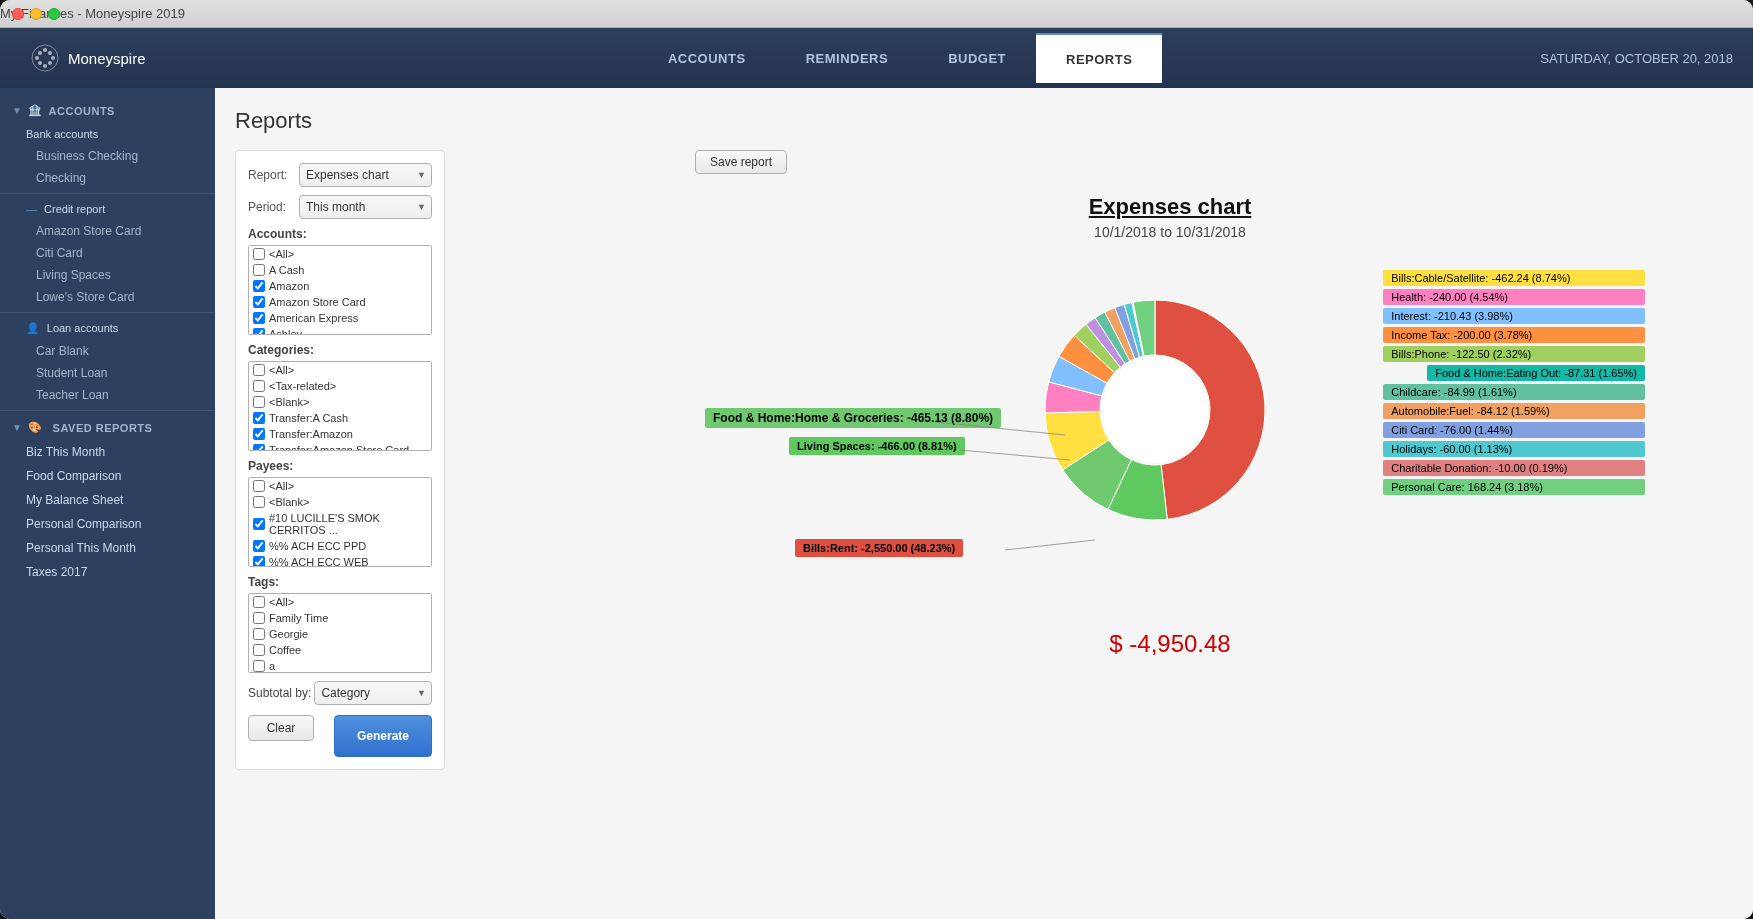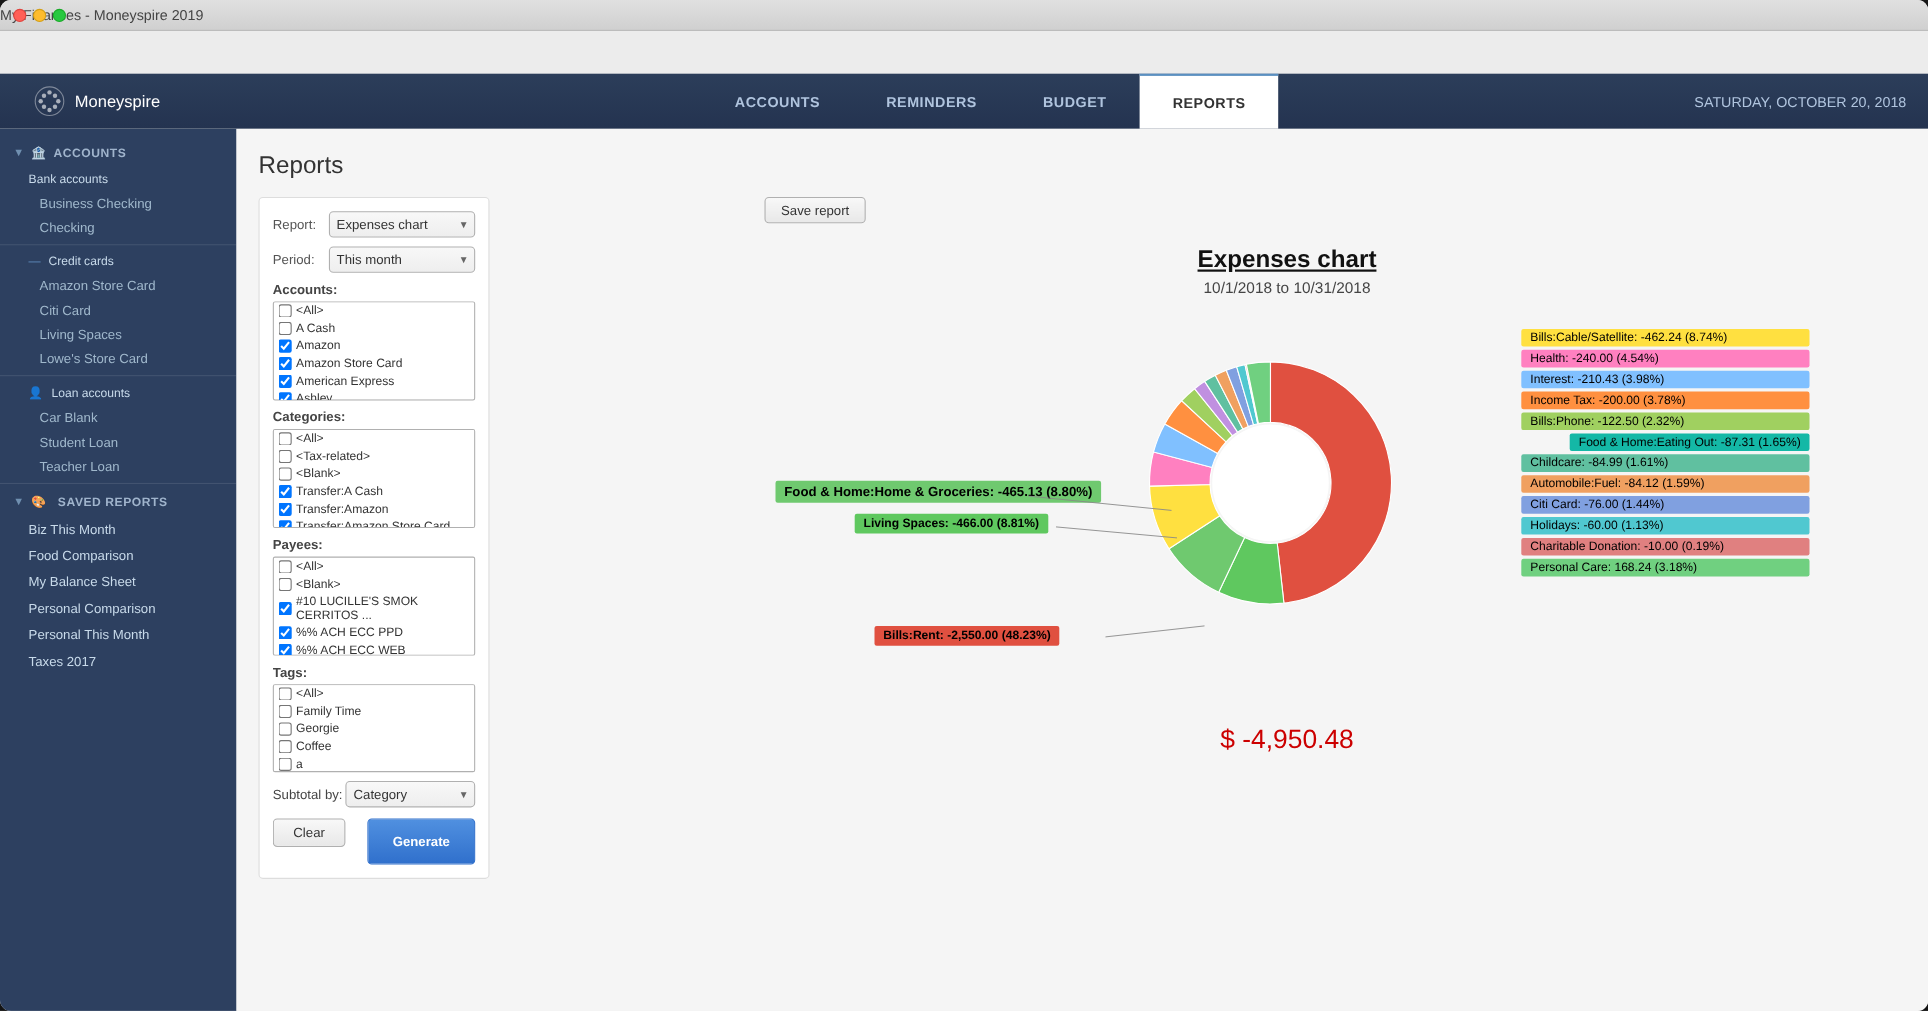--- a/index.html
+++ b/index.html
@@ -42,26 +42,25 @@
     .tl-red { background: #ff5f57; border: 1px solid #e0443e; }
     .tl-yellow { background: #febc2e; border: 1px solid #d4a017; }
     .tl-green { background: #28c840; border: 1px solid #1aab29; }
     .title-bar-text {
       font-size: 13px;
       color: #444;
       font-weight: 500;
     }
     .nav-bar {
       background: linear-gradient(to bottom, #2c3e5a, #243350);
-      height: 50px;
+      height: 60px;
       display: flex;
       align-items: center;
       flex-shrink: 0;
       padding: 0 20px;
-      margin-top: 39px;
     }
     .logo-area {
       display: flex;
       align-items: center;
       gap: 8px;
       width: 200px;
       margin-left: 10px;
     }
     .logo-icon {
       width: 30px;
@@ -361,21 +360,21 @@
         <span>🏦</span>
         <span>ACCOUNTS</span>
       </div>
       <div class="sidebar-item">Bank accounts</div>
       <div class="sidebar-sub-item">Business Checking</div>
       <div class="sidebar-sub-item">Checking</div>
 
       <div class="sidebar-divider"></div>
       <div class="sidebar-item">
         <span style="color:#6090c0; margin-right:4px;">—</span>
-        <span>Credit cards</span>
+        <span>Credit report</span>
       </div>
       <div class="sidebar-sub-item">Amazon Store Card</div>
       <div class="sidebar-sub-item">Citi Card</div>
       <div class="sidebar-sub-item">Living Spaces</div>
       <div class="sidebar-sub-item">Lowe's Store Card</div>
 
       <div class="sidebar-divider"></div>
       <div class="sidebar-item">
         <span style="color:#a0a0a0; margin-right:4px;">👤</span>
         <span>Loan accounts</span>
@@ -549,21 +548,21 @@
           
           <div class="chart-container">
             <div class="chart-title">Expenses chart</div>
             <div class="chart-date-range">10/1/2018 to 10/31/2018</div>
 
             <div style="position:relative; width:950px; height:360px;">
 
               <div style="position:absolute; left:10px; top:150px;">
                 <span style="background:#6fc96f; padding:3px 8px; border-radius:2px; font-size:12px; font-weight:600;">Food &amp; Home:Home &amp; Groceries: -465.13 (8.80%)</span>
               </div>
-              <div style="position:absolute; left:58px; top:178px;padding-left:24px;">
+              <div style="position:absolute; left:70px; top:178px;padding-left:24px;">
                 <span style="background:#5fc85f; padding:3px 8px; border-radius:2px; font-size:11px; font-weight:600;">Living Spaces: -466.00 (8.81%)</span>
               </div>
               <div style="position:absolute; left:100px; top:280px;">
                 <span style="background:#e05040; padding:3px 8px; border-radius:2px; font-size:11px; font-weight:600;">Bills:Rent: -2,550.00 (48.23%)</span>
               </div>
 
               <svg id="donut-chart" width="260" height="260" style="position:absolute; left:330px; top:20px;">
               <path d="M 130 20 A 110 110 0 0 1 142.20815995232093 239.32045019381576 L 136.10407997616045 184.66022509690788 A 55 55 0 0 0 130 75 Z" fill="#e05040" stroke="white" stroke-width="1"></path>
                   <path d="M 142.20815995232093 239.32045019381576 A 110 110 0 0 1 82.91427748529549 229.4129505410047 L 106.45713874264774 179.70647527050235 A 55 55 0 0 0 136.10407997616045 184.66022509690788 Z" fill="#5fc85f" stroke="white" stroke-width="1"></path>
                   <path d="M 82.91427748529549 229.4129505410047 A 110 110 0 0 1 37.72115045493763 189.87164543120343 L 83.86057522746881 159.93582271560172 A 55 55 0 0 0 106.45713874264774 179.70647527050235 Z" fill="#6fc96f" stroke="white" stroke-width="1"></path>

